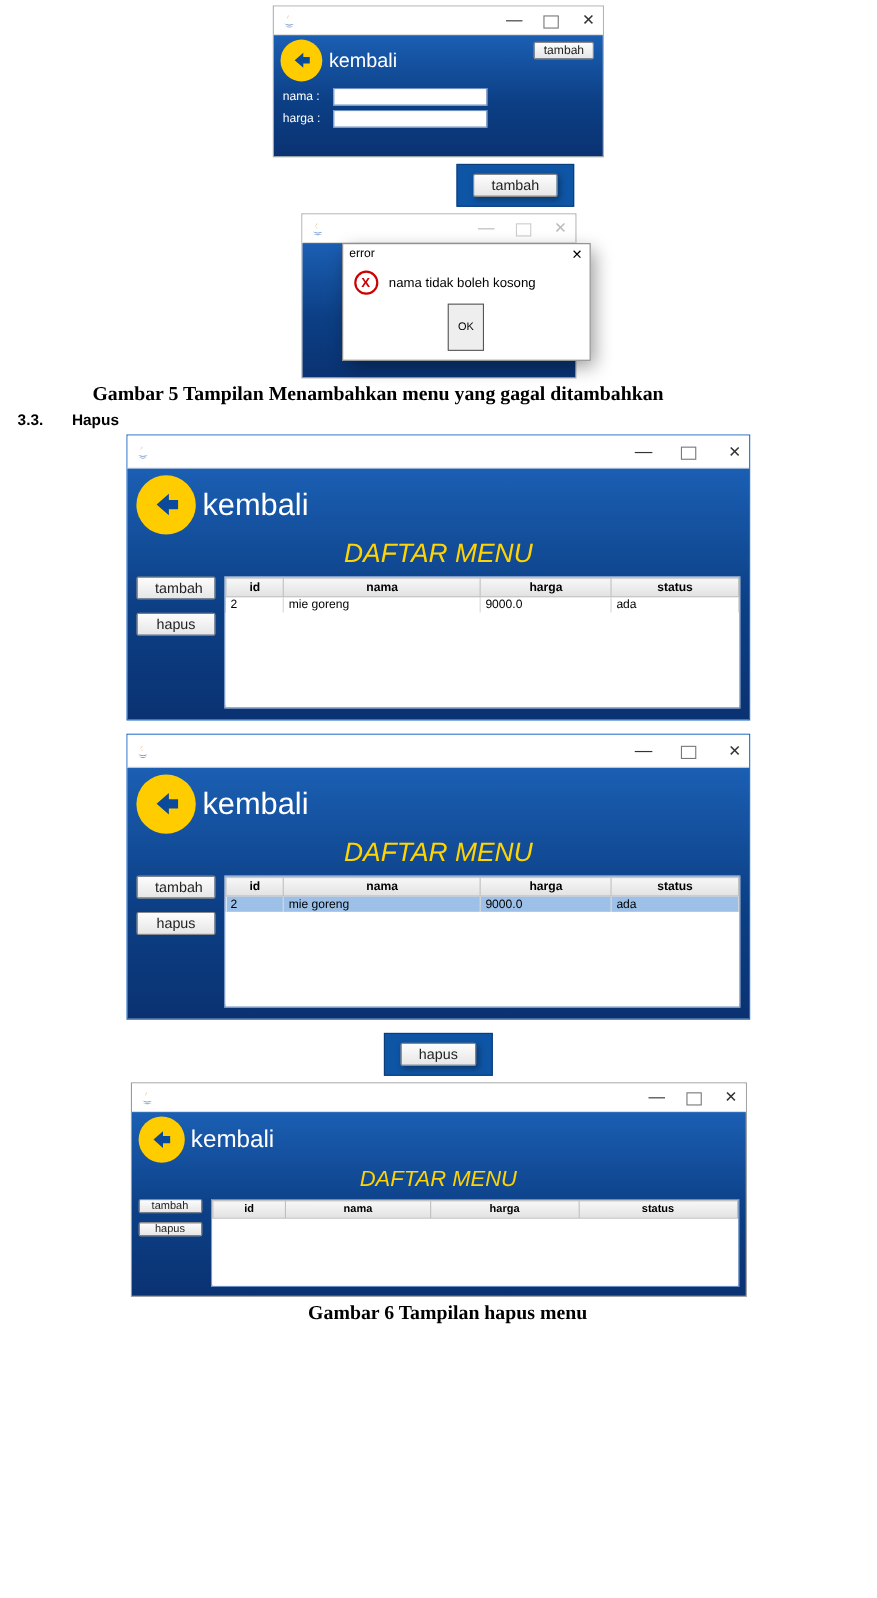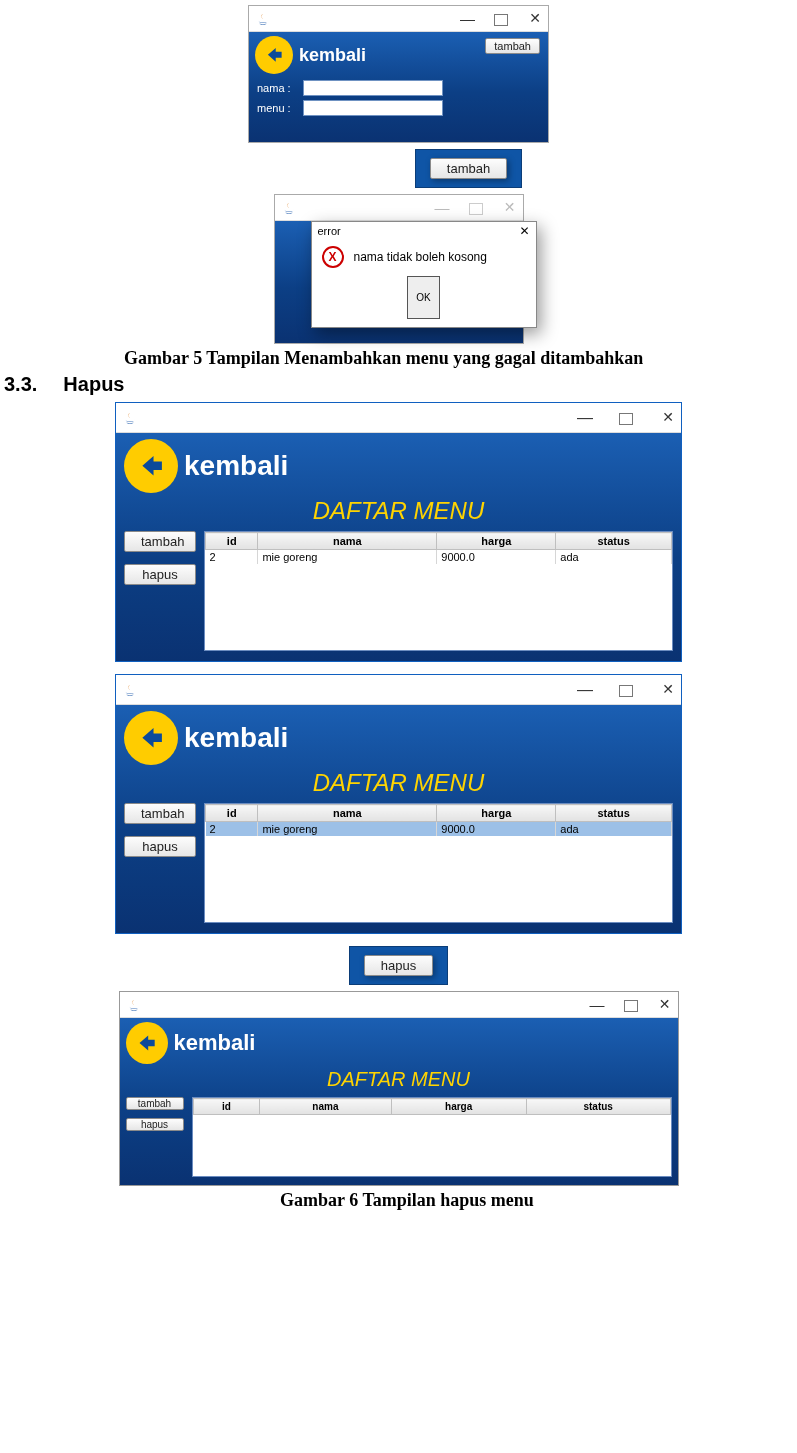--- a/index.html
+++ b/index.html
@@ -2,21 +2,21 @@
 <html><head>
 <meta charset="utf-8">
 <style>
   * { box-sizing: border-box; margin: 0; padding: 0; }
   body { font-family: "Times New Roman", serif; background: #fff; width: 797px; }
   .page { width: 797px; padding: 5px 0; }
 
   
   .caption { font-weight: bold; font-size: 18px; text-align: center; margin: 4px 0; padding-left: 17px; }
   .para { font-size: 18px; padding: 0 34px 0 49px; line-height: 1.35; }
-  .section { font-weight: bold; font-size: 20px; padding-left: 4px; font-family: Arial, sans-serif; }
+  .section { font-weight: bold; font-size: 14px; padding-left: 16px; font-family: Arial, sans-serif; }
   .section .num { margin-right: 26px; }
   .centered-below { display:flex; justify-content:center; margin:6px 0; }
 
   
   .win { border: 1px solid #aaa; background:#fff; display:flex; flex-direction:column; }
   .titlebar { height: 26px; display:flex; align-items:center; justify-content:space-between; background:#fff; border-bottom:1px solid #ddd; padding:0 6px; }
   .java-icon { width:16px; height:16px; display:flex; align-items:center; justify-content:center; font-size:12px; color:#4a6da7; }
   .java-icon svg { width:14px; height:14px; }
   .win-controls { display:flex; gap:20px; font-size:15px; color:#333; font-family: Arial, sans-serif; }
   .win-controls span { display:inline-block; width:14px; text-align:center; }
@@ -26,21 +26,21 @@
   .win-controls .wc-close { font-size:14px; }
 
   
   .bluebody { background: linear-gradient(#1b5fb3, #0c3f85 55%, #0a3272); position:relative; padding:4px 6px 8px 6px; }
 
   
   .kembali-row { display:flex; align-items:center; gap:6px; }
   .arrow-circle { width:38px; height:38px; border-radius:50%; background:#ffcc00; display:flex; align-items:center; justify-content:center; }
   .arrow-circle.big { width:54px; height:54px; }
   .arrow-circle svg { width:62%; height:62%; }
-  .kembali-text { color:#fff; font-weight:bold; font-family: Arial, sans-serif; }
+  .kembali-text { color:#fff; font-weight:normal; font-family: Arial, sans-serif; }
   .kembali-text.sm { font-size:18px; }
   .kembali-text.lg { font-size:28px; }
 
   
   .swing-btn { background: linear-gradient(#fdfdfd,#e6e6e6); border:1px solid #8a8a8a; border-radius:2px; padding:1px 8px; font-family: Arial, sans-serif; font-size:11px; color:#222; }
   .swing-btn.md { font-size:13px; padding:2px 16px; }
   .swing-btn.shadow { box-shadow: 2px 2px 6px rgba(0,0,0,.35); }
   .bluewrap { background:#0f55a6; padding:8px 14px; display:inline-block; border:1px solid #0b3d78;}
 
   
@@ -120,21 +120,21 @@
         </div>
         <span class="kembali-text sm">kembali</span>
       </div>
       <button class="swing-btn tambah-top">tambah</button>
       <div class="form1-fields">
         <div class="frow">
           <span class="flabel">nama :</span>
           <div class="ftext"></div>
         </div>
         <div class="frow">
-          <span class="flabel">menu :</span>
+          <span class="flabel">harga :</span>
           <div class="ftext"></div>
         </div>
       </div>
     </div>
   </div>
 
   <div class="centered-below" style="margin-left:140px;">
     <div class="bluewrap">
       <button class="swing-btn md shadow">tambah</button>
     </div>
@@ -164,21 +164,21 @@
       <div class="errbody">
         <div class="errrow">
           <div class="erricon">X</div>
           <span class="errmsg">nama tidak boleh kosong</span>
         </div>
         <button class="ok-btn">OK</button>
       </div>
     </div>
   </div>
 
-  <p class="caption" style="padding-left:84px; text-align:left;margin-left:40px;">Gambar 5 Tampilan Menambahkan menu  yang gagal ditambahkan</p>
+  <p class="caption" style="padding-left:84px; text-align:left;">Gambar 5 Tampilan Menambahkan menu  yang gagal ditambahkan</p>
   <p class="section">
     <span class="num">3.3.</span><span>Hapus</span>
   </p>
 
   <div class="win bigwin">
     <div class="titlebar">
       <span class="java-icon">
         <svg viewBox="0 0 24 24">
             <path fill="#d97a1a" d="M10 2c2 3-3 4-1 7 1 2 3 2 3 2s-4-1-3-4c1-2 3-2 1-5z"></path>
             <path fill="#3b6fb5" d="M4 15c0 2 4 3 8 3s8-1 8-3c0 0-1 4-8 4s-8-4-8-4zm1 4c0 1 3 2 7 2s7-1 7-2c0 0-1 3-7 3s-7-3-7-3z"></path>

